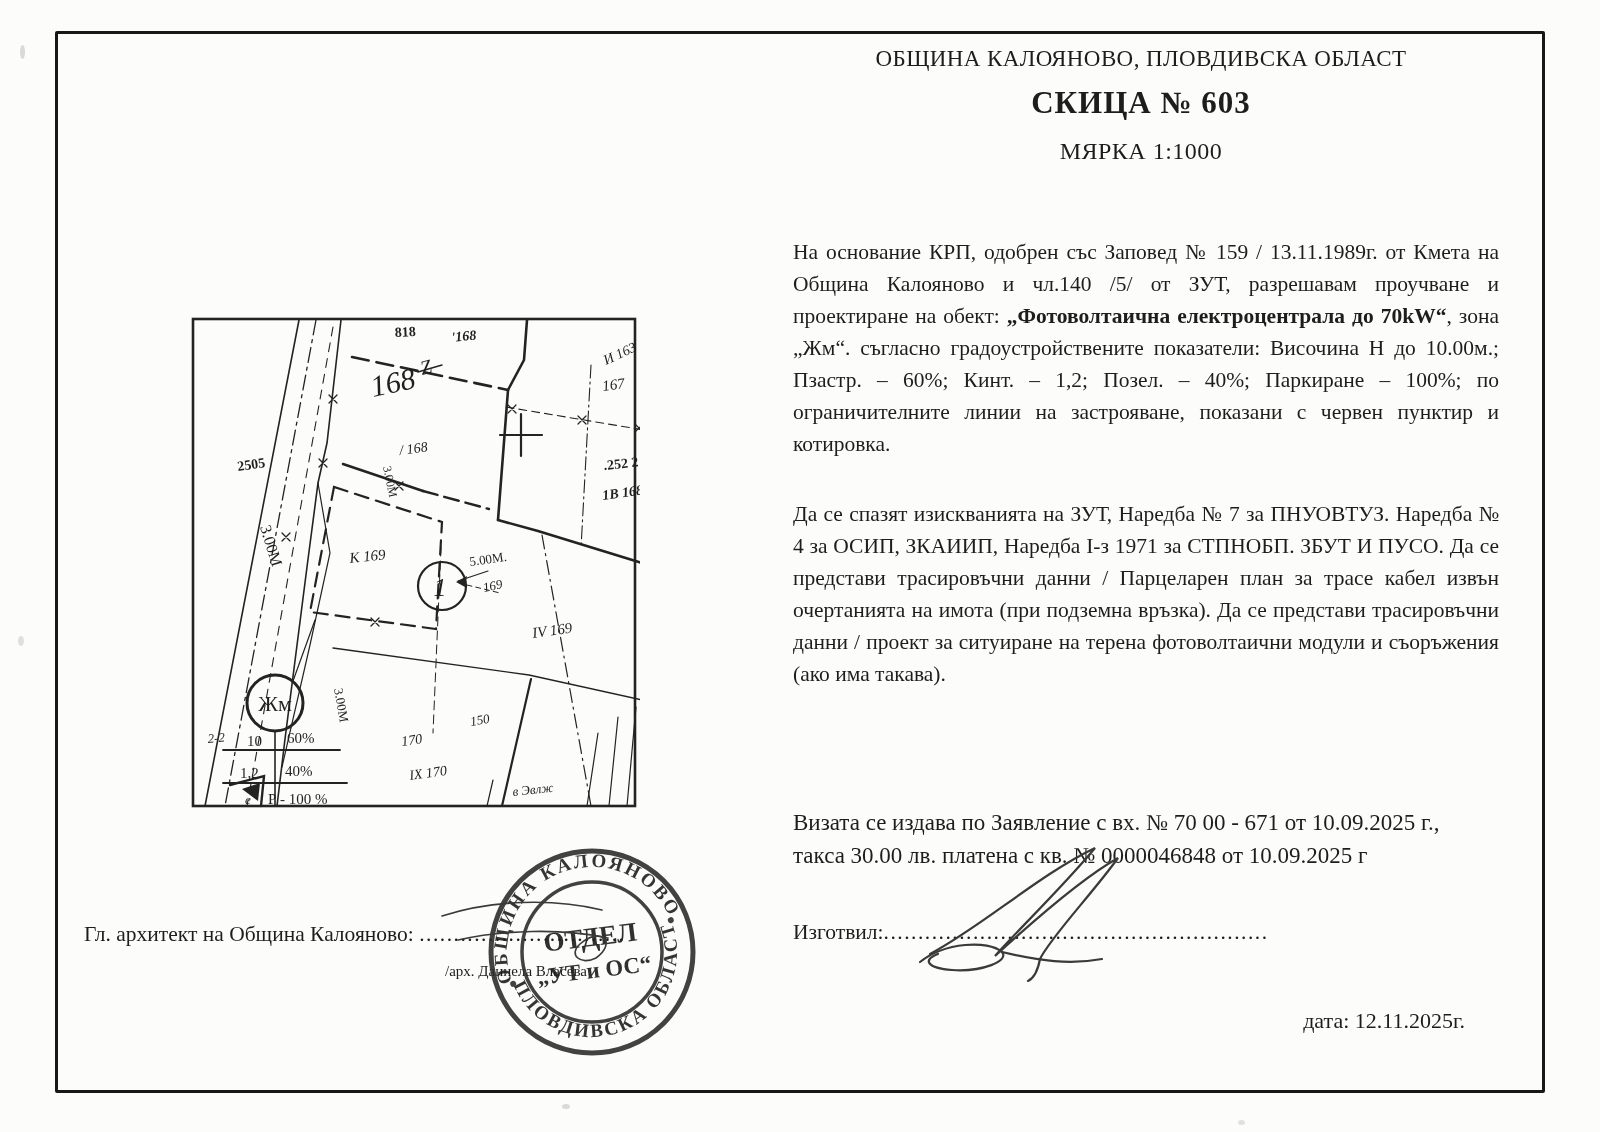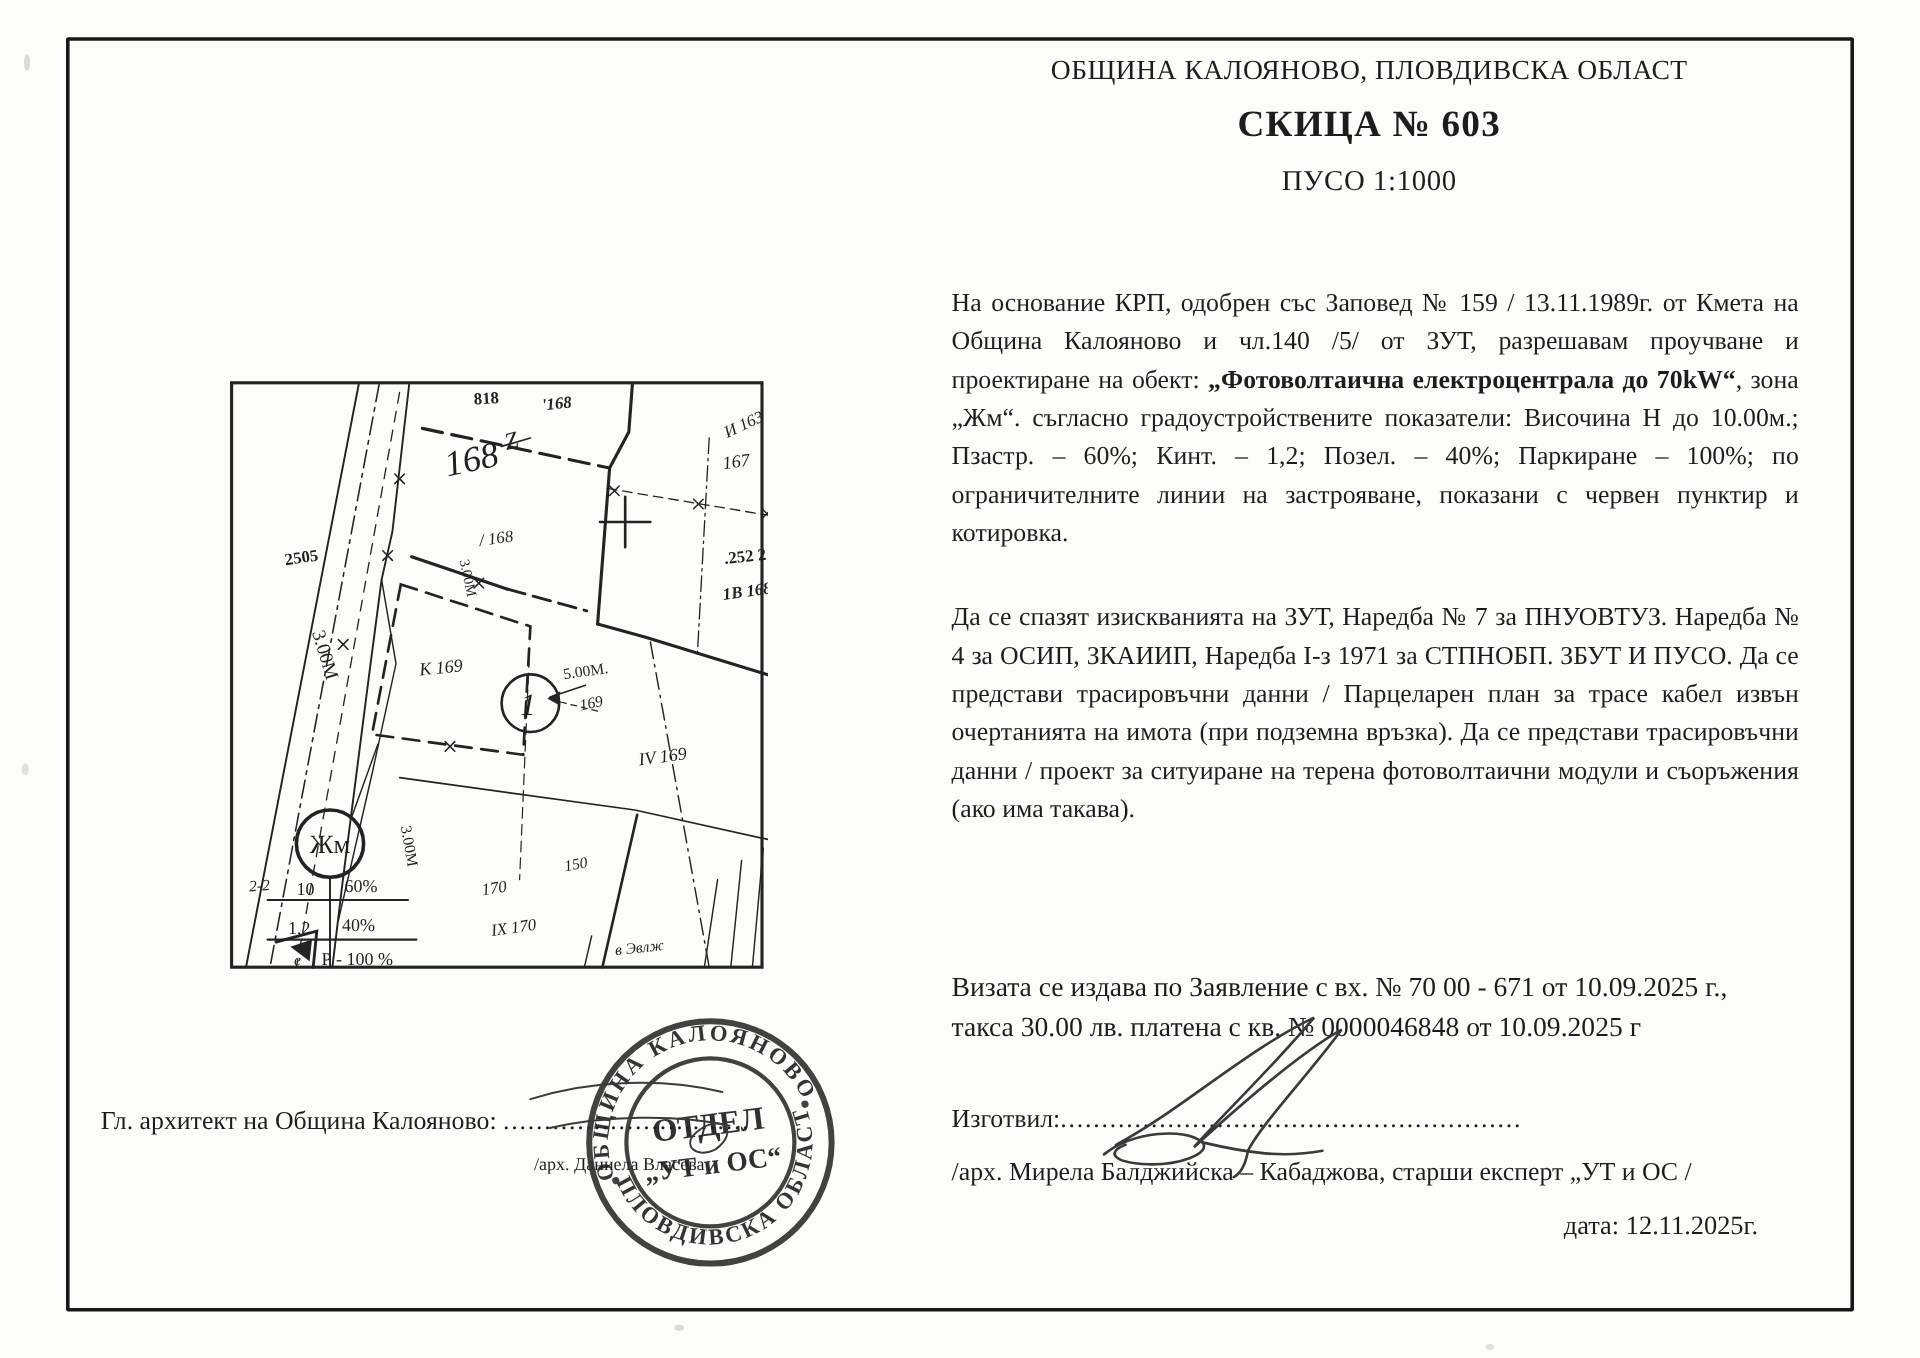--- a/index.html
+++ b/index.html
@@ -42,21 +42,21 @@
   <div class="abs border-frame"></div>
 
   <div class="abs speck" style="left:20px;top:45px;width:5px;height:14px;opacity:.5;"></div>
   <div class="abs speck" style="left:18px;top:636px;width:6px;height:10px;opacity:.4;"></div>
   <div class="abs speck" style="left:562px;top:1104px;width:8px;height:5px;opacity:.5;"></div>
   <div class="abs speck" style="left:1238px;top:1120px;width:7px;height:5px;opacity:.4;"></div>
 
   <div class="abs header-block">
     <div class="muni">ОБЩИНА КАЛОЯНОВО, ПЛОВДИВСКА ОБЛАСТ</div>
     <div class="sketch-no">СКИЦА № 603</div>
-    <div class="scale">ПУСО 1:1000</div>
+    <div class="scale">МЯРКА 1:1000</div>
   </div>
 
 
   <svg class="abs map-svg" width="450" height="495" viewBox="0 0 450 495">
     <g stroke="#232323" fill="none" stroke-linecap="round">
       <rect x="3" y="4" width="442" height="487" stroke-width="2.6"></rect>
 
       <path d="M109,5 L15,491" stroke-width="1.6"></path>
       <path d="M126,5 L35,491" stroke-width="1.3" stroke-dasharray="15 5 3 5"></path>
       <path d="M143,12 L57,491" stroke-width="1.1" stroke-dasharray="9 7"></path>
@@ -160,21 +160,20 @@
       <path d="M 40 122 C 90 96, 150 42, 205 16 C 172 56, 120 106, 105 124 C 140 92, 192 46, 228 26 C 202 62, 160 106, 150 127"></path>
       <path d="M 30 130 C 55 110, 98 108, 112 120 C 120 129, 92 140, 62 138 C 37 136, 32 128, 48 122"></path>
       <path d="M 112 120 C 150 129, 180 133, 212 127"></path>
       <path d="M 150 127 C 148 138, 144 146, 138 149"></path>
     </g>
   </svg>
 
   <div class="abs prepared sig-line">
     <span>Изготвил:</span><span class="dots">........................................................</span>
   </div>
-  <div class="abs prepared-name">/арх. Мирела Балджийска – Кабаджова, старши експерт „УТ и ОС /</div>
   <div class="abs date-line">дата: 12.11.2025г.</div>
 
   <div class="abs arch-line sig-line">
     <span>Гл. архитект на Община Калояново:</span>
     <span class="dots">..............................</span>
   </div>
   <div class="abs arch-name">/арх. Даниела Власева</div>
 
   <svg class="abs sig-svg" style="left:430px;top:868px;" width="260" height="120">
     <g stroke="#3a3a3a" stroke-width="1.6" fill="none" stroke-linecap="round">

